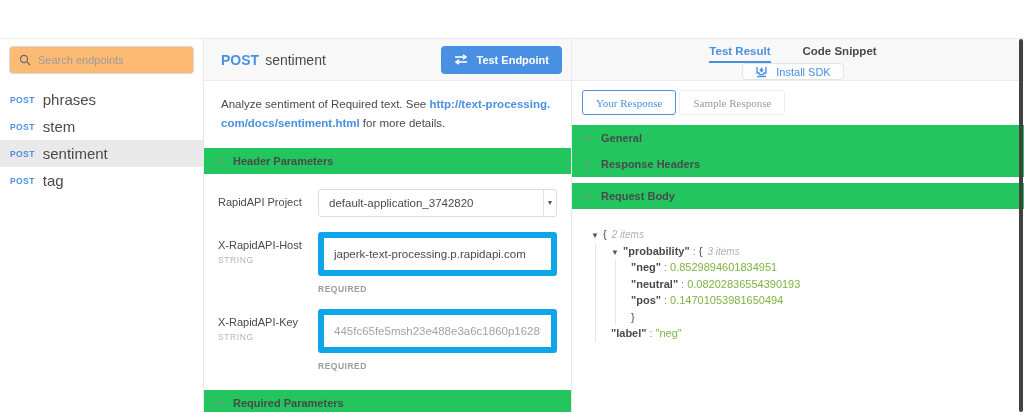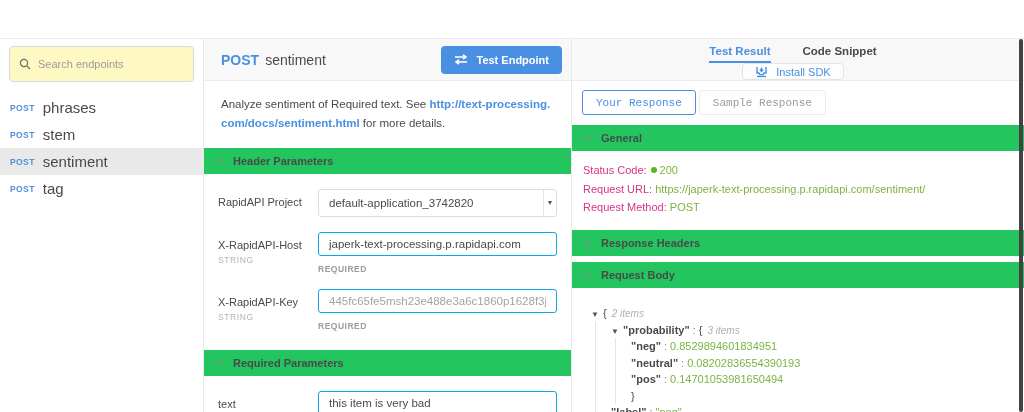--- a/index.html
+++ b/index.html
@@ -6,22 +6,22 @@
   html,body { width:1024px; height:412px; }
   body {
     font-family:"Liberation Sans", sans-serif;
     background:#ffffff; color:#4a4a4a; overflow:hidden;
   }
   .topbar { height:38px; background:#fff; }
   .content { display:flex; height:374px; border-top:1px solid #ececec; position:relative; background:#fff; }
 
   
   .sidebar { width:204px; border-right:1px solid #e8e8e8; background:#fff; padding-top:7px; flex:none; }
-  .searchbox { margin:0 9px; height:36px; border:1px solid #d9d9d9; border-radius:4px;
-    display:flex; align-items:center; gap:7px; padding:12px 9px; background:#fef9c3; }
+  .searchbox { margin:0 9px; height:28px; border:1px solid #d9d9d9; border-radius:4px;
+    display:flex; align-items:center; gap:7px; padding:12px 9px; background:#fdba74; }
   .searchbox svg { flex:none; }
   .searchbox input { border:none; outline:none; font-size:11px; color:#4a4a4a; width:100%; font-family:inherit; background:transparent;}
   .searchbox input::placeholder { color:#9b9b9b; }
   .ep-list { margin-top:12px; }
   .ep-item { display:flex; align-items:center; gap:8px; padding:5px 10px; cursor:pointer; }
   .ep-item.selected { background:#e9e9e9; }
   .method { color:#4a90e2; font-weight:bold; font-size:8.5px; letter-spacing:.4px; }
   .ep-name { color:#4a4a4a; font-size:15px; }
 
   
@@ -36,21 +36,21 @@
   .desc { padding:14px 17px 15px; font-size:11.5px; line-height:1.65; color:#4a4a4a; }
   .desc a { color:#4a90e2; font-weight:bold; text-decoration:none; word-break:break-all; }
   .section-bar { height:26px; background:#22c55e; display:flex; align-items:center; gap:9px;
     padding:0 11px; font-size:11px; font-weight:bold; color:#4a4a4a; cursor:pointer; }
   .form { padding:0 14px; }
   .frow { display:flex; margin-top:15px;justify-content:center; }
   .flabel { width:100px; flex:none; padding-top:7px; }
   .flabel .fname { font-size:11px; color:#4a4a4a; }
   .flabel .ftype { font-size:8.5px; color:#b3b3b3; letter-spacing:.6px; margin-top:4px; }
   .fctrl { flex:1; }
-  .field { width:100%; height:24px; border:1px solid #0ea5e9; border-radius:3px; font-size:11.5px;
+  .field { width:100%; height:44px; border:6px solid #0ea5e9; border-radius:3px; font-size:11.5px;
     padding:0 10px; color:#4a4a4a; font-family:inherit; outline:none; background:#fff; }
   .field.muted { color:#a3a3a3; white-space:nowrap; overflow:hidden; }
   .selectbox { width:100%; height:28px; border:1px solid #dcdcdc; border-radius:3px; background:#fff;
     display:flex; align-items:center; justify-content:space-between; padding:0 0 0 10px;
     font-size:11.5px; color:#4a4a4a; cursor:pointer; position:relative; }
   .selectbox .caret { width:13px; height:26px; border-left:1px solid #e3e3e3; display:flex;
     align-items:center; justify-content:center; color:#555; font-size:7px; flex:none; }
   .required-line { font-size:8.5px; color:#9b9b9b; font-weight:bold; letter-spacing:.5px; margin-top:8px; }
 
   
@@ -59,21 +59,21 @@
   .tabs { display:flex; height:100%; }
   .tab { padding:0 16px; display:flex; align-items:center; font-size:11.5px; font-weight:bold;
     color:#4a4a4a; position:relative; cursor:pointer; }
   .tab.active { color:#4a90e2; }
   .tab.active::after { content:""; position:absolute; left:16px; right:16px; bottom:0; height:2px; background:#4a90e2; }
   .install-btn { background:#fdfdfd; border:1px solid #e3e3e3; border-radius:4px; height:27px;
     padding:0 12px; font-size:11px; color:#4a90e2; display:flex; align-items:center; gap:8px;
     cursor:pointer; font-family:inherit; }
   .resp-toggle { padding:9px 10px 10px; display:flex; gap:3px; }
   .toggle-btn { height:25px; padding:0 13px; font-size:11px; border-radius:3px; display:flex;
-    align-items:center; background:#fff; cursor:pointer; font-family:Liberation Mono, monospace; }
+    align-items:center; background:#fff; cursor:pointer; font-family:Liberation Serif, serif; }
   .toggle-btn.active { border:1px solid #4a90e2; color:#4a90e2; }
   .toggle-btn.inactive { border:1px solid #ededed; color:#9b9b9b; }
   .general-info { padding:10px 11px 13px; font-size:11px; line-height:1.7; }
   .ilabel { color:#d63384; }
   .ivalue { color:#7cb342; }
   .dot { display:inline-block; width:6px; height:6px; border-radius:50%; background:#5bb327; margin:0 3px 1px 4px; }
   .bar-gap { height:6px; background:#fff; }
 
   .json-view { padding:17px 10px 0 19px; font-size:11px; line-height:1.5; color:#4a4a4a; }
   .jline { white-space:nowrap; }
@@ -233,33 +233,20 @@
         <button class="toggle-btn inactive">Sample Response</button>
       </div>
 
       <div class="section-bar">
         <svg width="9" height="9" viewBox="0 0 10 10">
           <polyline points="1,3 5,7 9,3" fill="none" stroke="#8a8a8a" stroke-width="1.3"></polyline>
         </svg>
         <span>General</span>
       </div>
 
-      <div class="general-info">
-        <div>
-          <span class="ilabel">Status Code:</span><span class="dot"></span><span class="ivalue">200</span>
-        </div>
-        <div>
-          <span class="ilabel">Request URL:</span>
-          <span class="ivalue">https://japerk-text-processing.p.rapidapi.com/sentiment/</span>
-        </div>
-        <div>
-          <span class="ilabel">Request Method:</span>
-          <span class="ivalue">POST</span>
-        </div>
-      </div>
 
       <div class="section-bar">
         <svg width="9" height="9" viewBox="0 0 10 10">
           <polyline points="3,1 7,5 3,9" fill="none" stroke="#8a8a8a" stroke-width="1.3"></polyline>
         </svg>
         <span>Response Headers</span>
       </div>
 
       <div class="bar-gap"></div>
 

